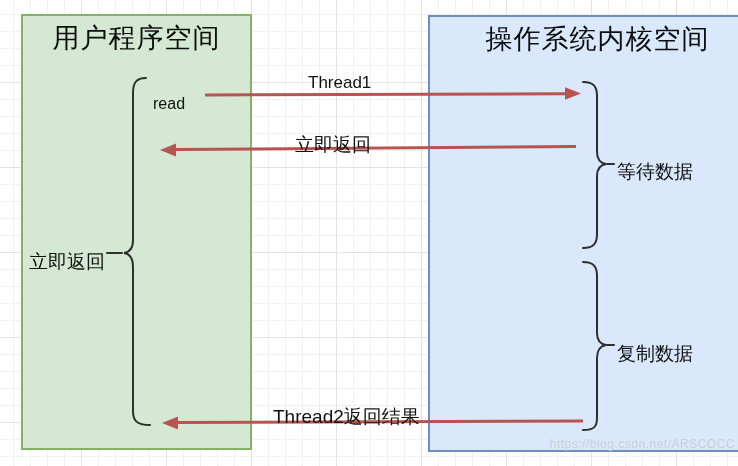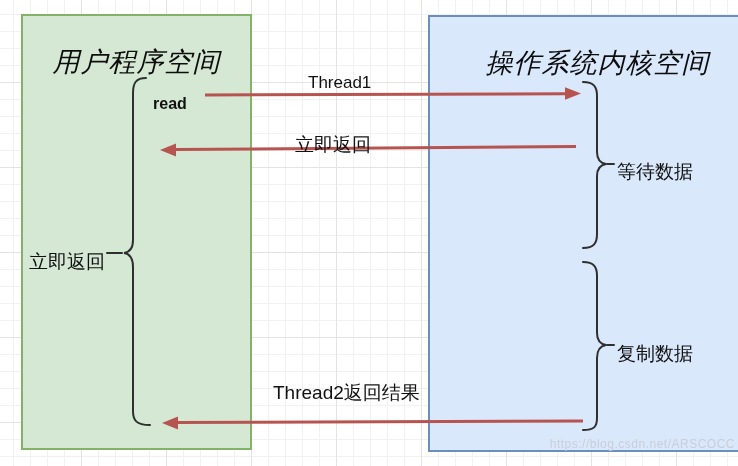--- a/index.html
+++ b/index.html
@@ -29,27 +29,26 @@
     left:21px;top:14px;width:231px;height:436px;
     background:var(--user-box-fill,#d5e8d4);
     border-color:var(--user-box-border,#82b366);
   }
   .space-box.kernel{
     left:428px;top:15px;width:339px;height:437px;
     background:var(--kernel-box-fill,#dae8fc);
     border-color:var(--kernel-box-border,#6c8ebf);
   }
   .space-title{
-    margin-top:28px;
+    margin-top:4px;
     text-align:center;
     font-size:27px;
     color:#0d0d0d;
     letter-spacing:1px;
     white-space:nowrap;
-    font-style:italic;
   }
   .overlay-svg{
     position:absolute;left:0;top:0;width:738px;height:466px;
   }
   .brace{
     stroke:var(--brace,#2f2f2f);
     stroke-width:2;
     fill:none;
     stroke-linecap:round;
   }
@@ -111,29 +110,29 @@
     <path class="arrow-line" d="M205,95 L566,93.7"></path>
     <polygon class="arrow-head" points="581,93.5 565,87.2 565,99.8"></polygon>
 
     <path class="arrow-line" d="M576,146.5 L175,149.5"></path>
     <polygon class="arrow-head" points="160,150 176,143.6 176,156.4"></polygon>
 
     <path class="arrow-line" d="M583,421 L177,422.6"></path>
     <polygon class="arrow-head" points="162,423 178,416.4 178,429.6"></polygon>
   </svg>
 
-  <div class="lbl small" style="left:153px;top:86px;font-weight:bold;">read</div>
+  <div class="lbl small" style="left:153px;top:86px;">read</div>
 
   <div class="lbl cjk" style="left:29px;top:243px;">立即返回</div>
 
   <div class="lbl latin" style="left:308px;top:65px;">Thread1</div>
 
   <div class="lbl cjk" style="left:295px;top:126px;">立即返回</div>
 
-  <div class="lbl cjk" style="left:273px;top:374px;">Thread2返回结果</div>
+  <div class="lbl cjk" style="left:273px;top:398px;">Thread2返回结果</div>
 
   <div class="lbl cjk" style="left:617px;top:335px;">复制数据</div>
 
   <div class="lbl cjk" style="left:617px;top:153px;">等待数据</div>
 
   <div class="watermark">https://blog.csdn.net/ARSCOCC</div>
 
 </div>
 
 </body></html>

